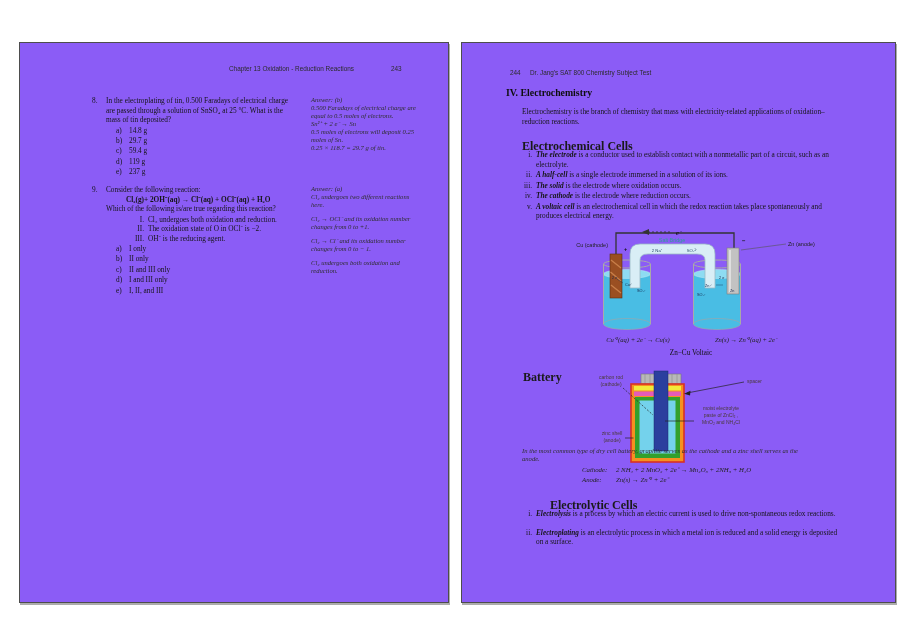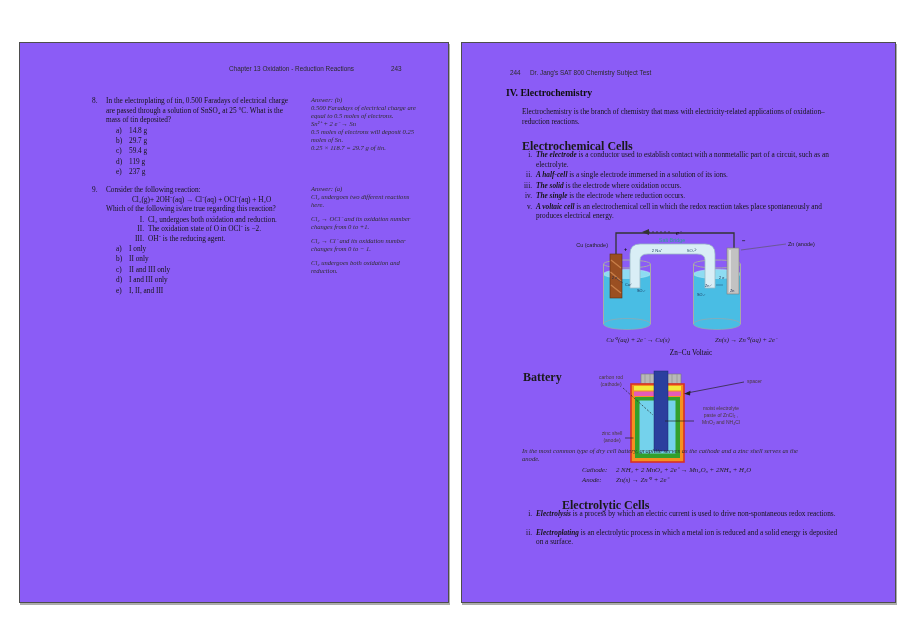--- a/index.html
+++ b/index.html
@@ -15,21 +15,21 @@
   }
   #left-page{left:19px;width:428px;}
   #right-page{left:461px;width:433px;}
   .abs{position:absolute;}
   .hdr{font-family:"Liberation Sans",sans-serif;font-size:6.4px;color:#2b2b2b;white-space:nowrap;}
   .body-t{font-size:7.3px;line-height:9.5px;color:#151515;}
   .q{display:flex;}
   .q-num{width:14px;flex:0 0 14px;}
   .q-body{width:192px;}
   .q-text{width:186px;}
-  .q-eq{margin-left:26px;white-space:nowrap;}
+  .q-eq{margin-left:20px;white-space:nowrap;font-weight:bold;}
   .romans{margin-top:1px;margin-left:26px;}
   .roman-row{display:flex;}
   .roman-num{width:16px;flex:0 0 16px;text-align:right;padding-right:4px;box-sizing:border-box;}
   .roman-text{width:150px;}
   .choices{margin-left:10px;margin-top:1px;line-height:10.4px;}
   .choice-row{display:flex;}
   .choice-letter{width:13px;flex:0 0 13px;}
   .ans-col{font-style:italic;font-size:6.6px;line-height:8px;color:#2e2e2e;width:112px;}
   .ans-col p{margin:0;}
   .ans-label{font-style:italic;}
@@ -165,21 +165,21 @@
     <div class="li">
       <span class="rn">ii.</span>
       <span class="li-text"><span class="lead">A half-cell</span><span> is a single electrode immersed in a solution of its ions.</span></span>
     </div>
     <div class="li">
       <span class="rn">iii.</span>
       <span class="li-text"><span class="lead">The solid</span><span> is the electrode where oxidation occurs.</span></span>
     </div>
     <div class="li">
       <span class="rn">iv.</span>
-      <span class="li-text"><span class="lead">The single</span><span> is the electrode where reduction occurs.</span></span>
+      <span class="li-text"><span class="lead">The cathode</span><span> is the electrode where reduction occurs.</span></span>
     </div>
     <div class="li">
       <span class="rn">v.</span>
       <span class="li-text"><span class="lead">A voltaic cell</span><span> is an electrochemical cell in which the redox reaction takes place spontaneously and produces electrical energy.</span></span>
     </div>
   </div>
 
   <svg class="abs" style="left:98px;top:183px;" width="300" height="133" viewBox="0 0 300 133">
 
     <path d="M56,30 V7 H174 V25" fill="none" stroke="#333333" stroke-width="1.3"></path>
@@ -277,21 +277,21 @@
     <div class="eq-row">
       <span class="eq-label">Cathode:</span>
       <span>2 NH₄ + 2 MnO₂ + 2e⁻ → Mn₂O₃ + 2NH₃ + H₂O</span>
     </div>
     <div class="eq-row">
       <span class="eq-label">Anode:</span>
       <span>Zn(s) → Zn⁺² + 2e⁻</span>
     </div>
   </div>
 
-  <div class="abs sub-head" style="left:72px;top:455px;padding-left:28px;">Electrolytic Cells</div>
+  <div class="abs sub-head" style="left:60px;top:455px;padding-left:28px;">Electrolytic Cells</div>
 
   <div class="abs body-t list el-list" style="left:58px;top:466px;width:326px;">
     <div class="li">
       <span class="rn">i.</span>
       <span class="li-text"><span class="lead">Electrolysis</span><span> is a process by which an electric current is used to drive non-spontaneous redox reactions.</span></span>
     </div>
     <div class="li">
       <span class="rn">ii.</span>
       <span class="li-text"><span class="lead">Electroplating</span><span> is an electrolytic process in which a metal ion is reduced and a solid energy is deposited on a surface.</span></span>
     </div>

